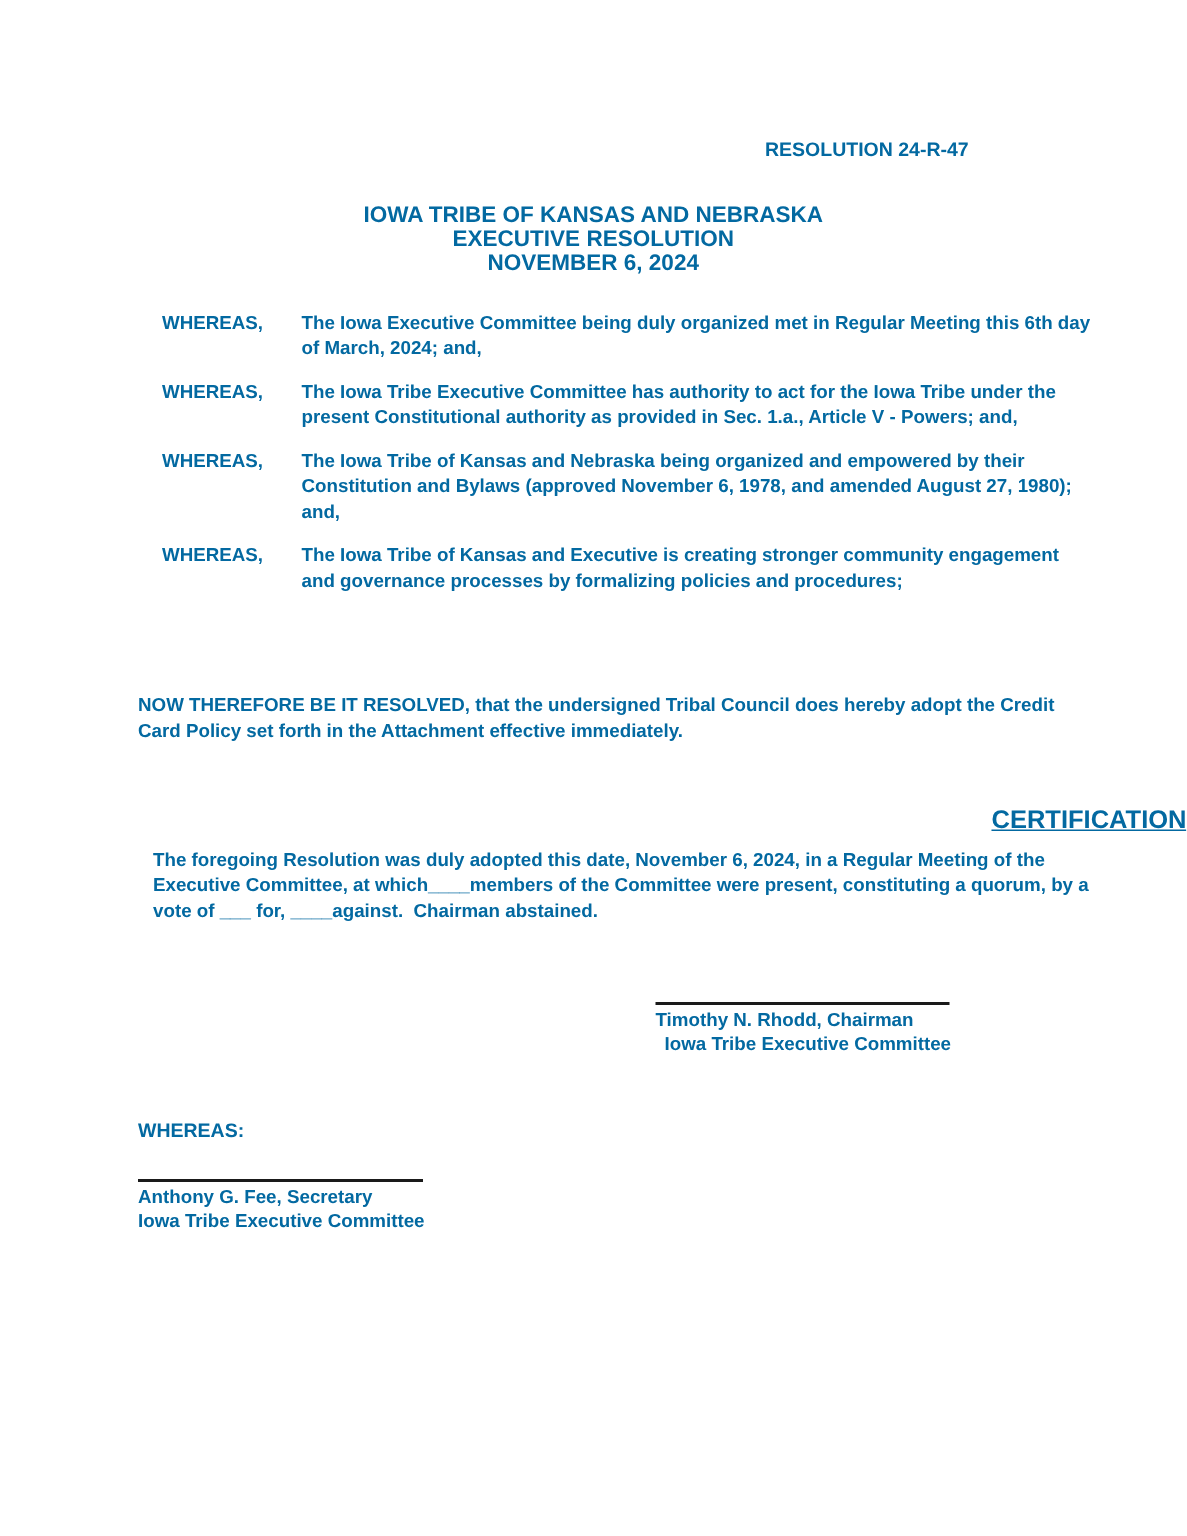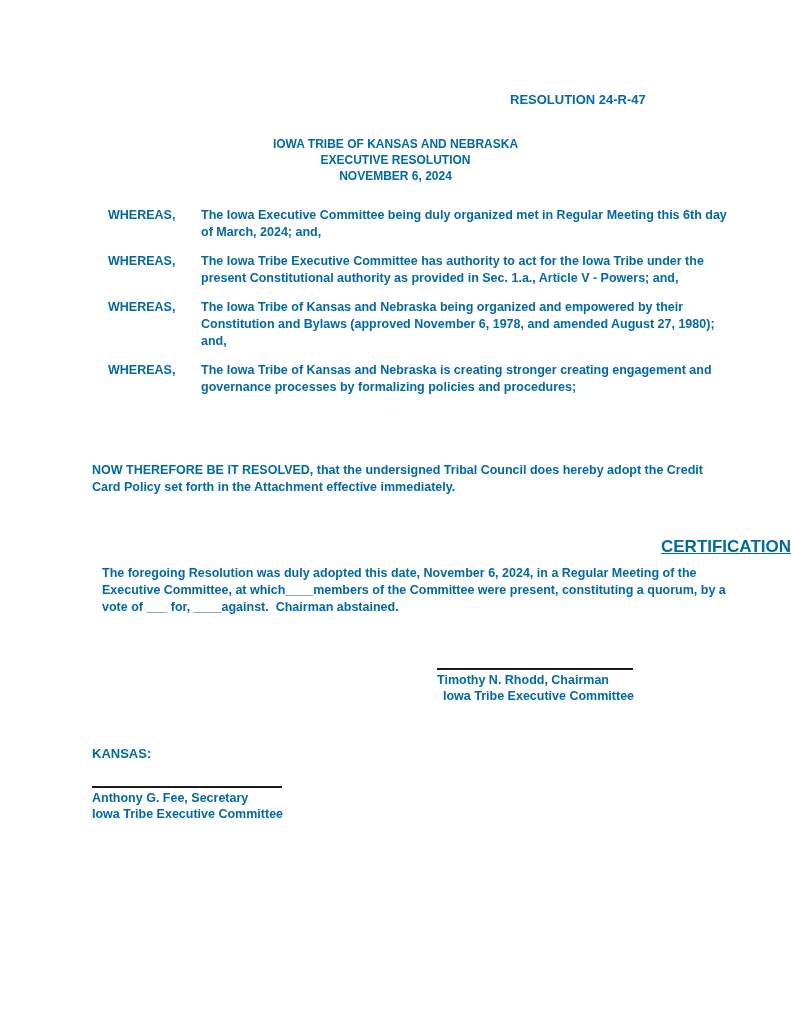--- a/index.html
+++ b/index.html
@@ -25,21 +25,21 @@
     left: 510px;
     font-size: 13px;
     white-space: nowrap;
   }
   .doc-header {
     position: absolute;
     top: 136px;
     left: 0;
     width: 791px;
     text-align: center;
-    font-size: 12px;
+    font-size: 15px;
     line-height: 16px;
   }
   .whereas-section {
     position: absolute;
     top: 207px;
     left: 108px;
     width: 620px;
   }
   .whereas-row {
     display: flex;
@@ -132,37 +132,37 @@
     <div class="whereas-row">
       <div class="whereas-label">WHEREAS,</div>
       <div class="whereas-text">The Iowa Tribe Executive Committee has authority to act for the Iowa Tribe under the present Constitutional authority as provided in Sec. 1.a., Article V - Powers; and,</div>
     </div>
     <div class="whereas-row">
       <div class="whereas-label">WHEREAS,</div>
       <div class="whereas-text">The Iowa Tribe of Kansas and Nebraska being organized and empowered by their Constitution and Bylaws (approved November 6, 1978, and amended August 27, 1980); and,</div>
     </div>
     <div class="whereas-row">
       <div class="whereas-label">WHEREAS,</div>
-      <div class="whereas-text">The Iowa Tribe of Kansas and Nebraska is creating stronger creating engagement and governance processes by formalizing policies and procedures;</div>
+      <div class="whereas-text">The Iowa Tribe of Kansas and Executive is creating stronger community engagement and governance processes by formalizing policies and procedures;</div>
     </div>
   </div>
 
   <div class="resolved-para">NOW THEREFORE BE IT RESOLVED, that the undersigned Tribal Council does hereby adopt the Credit Card Policy set forth in the Attachment effective immediately.</div>
 
   <div class="cert-heading">CERTIFICATION</div>
 
   <div class="cert-para">The foregoing Resolution was duly adopted this date, November 6, 2024, in a Regular Meeting of the Executive Committee, at which____members of the Committee were present, constituting a quorum, by a vote of ___ for, ____against.&nbsp; Chairman abstained.</div>
 
   <div class="chair-sig-block">
     <div class="chair-sig-line"></div>
     <div>Timothy N. Rhodd, Chairman</div>
     <div class="chair-org">Iowa Tribe Executive Committee</div>
   </div>
 
-  <div class="attest-label">KANSAS:</div>
+  <div class="attest-label">WHEREAS:</div>
 
   <div class="attest-sig-block">
     <div class="attest-sig-line"></div>
     <div>Anthony G. Fee, Secretary</div>
     <div>Iowa Tribe Executive Committee</div>
   </div>
 
 </div>
 
 </body></html>

